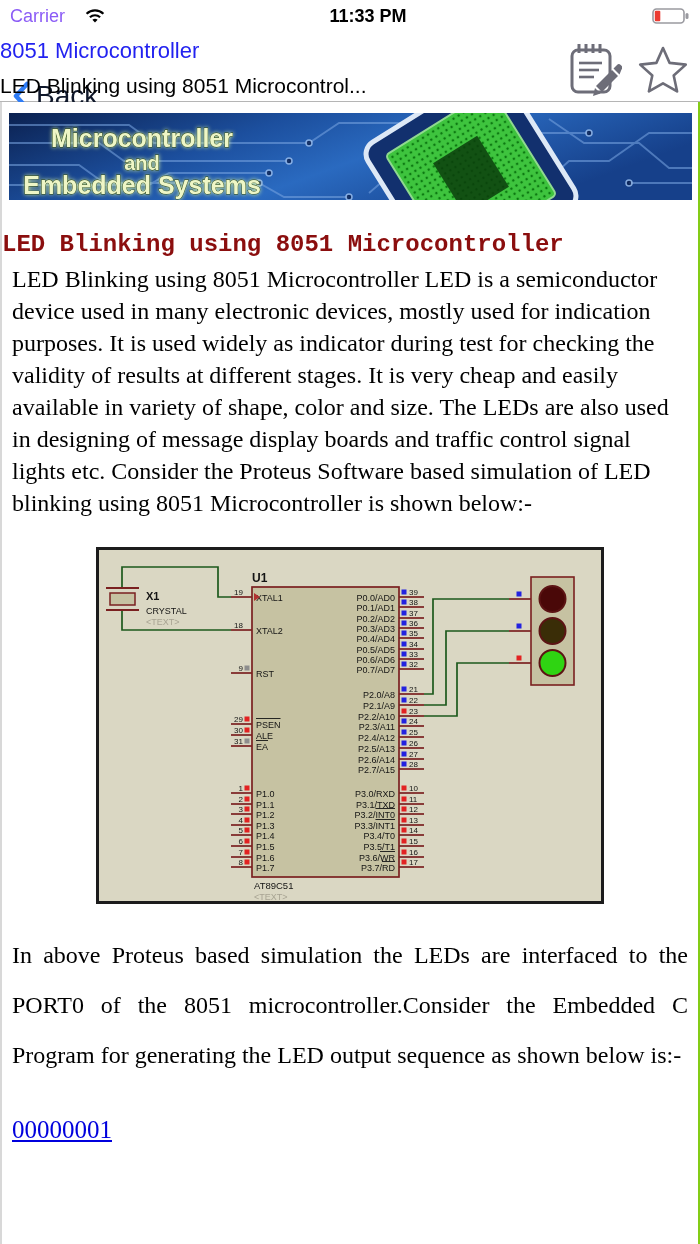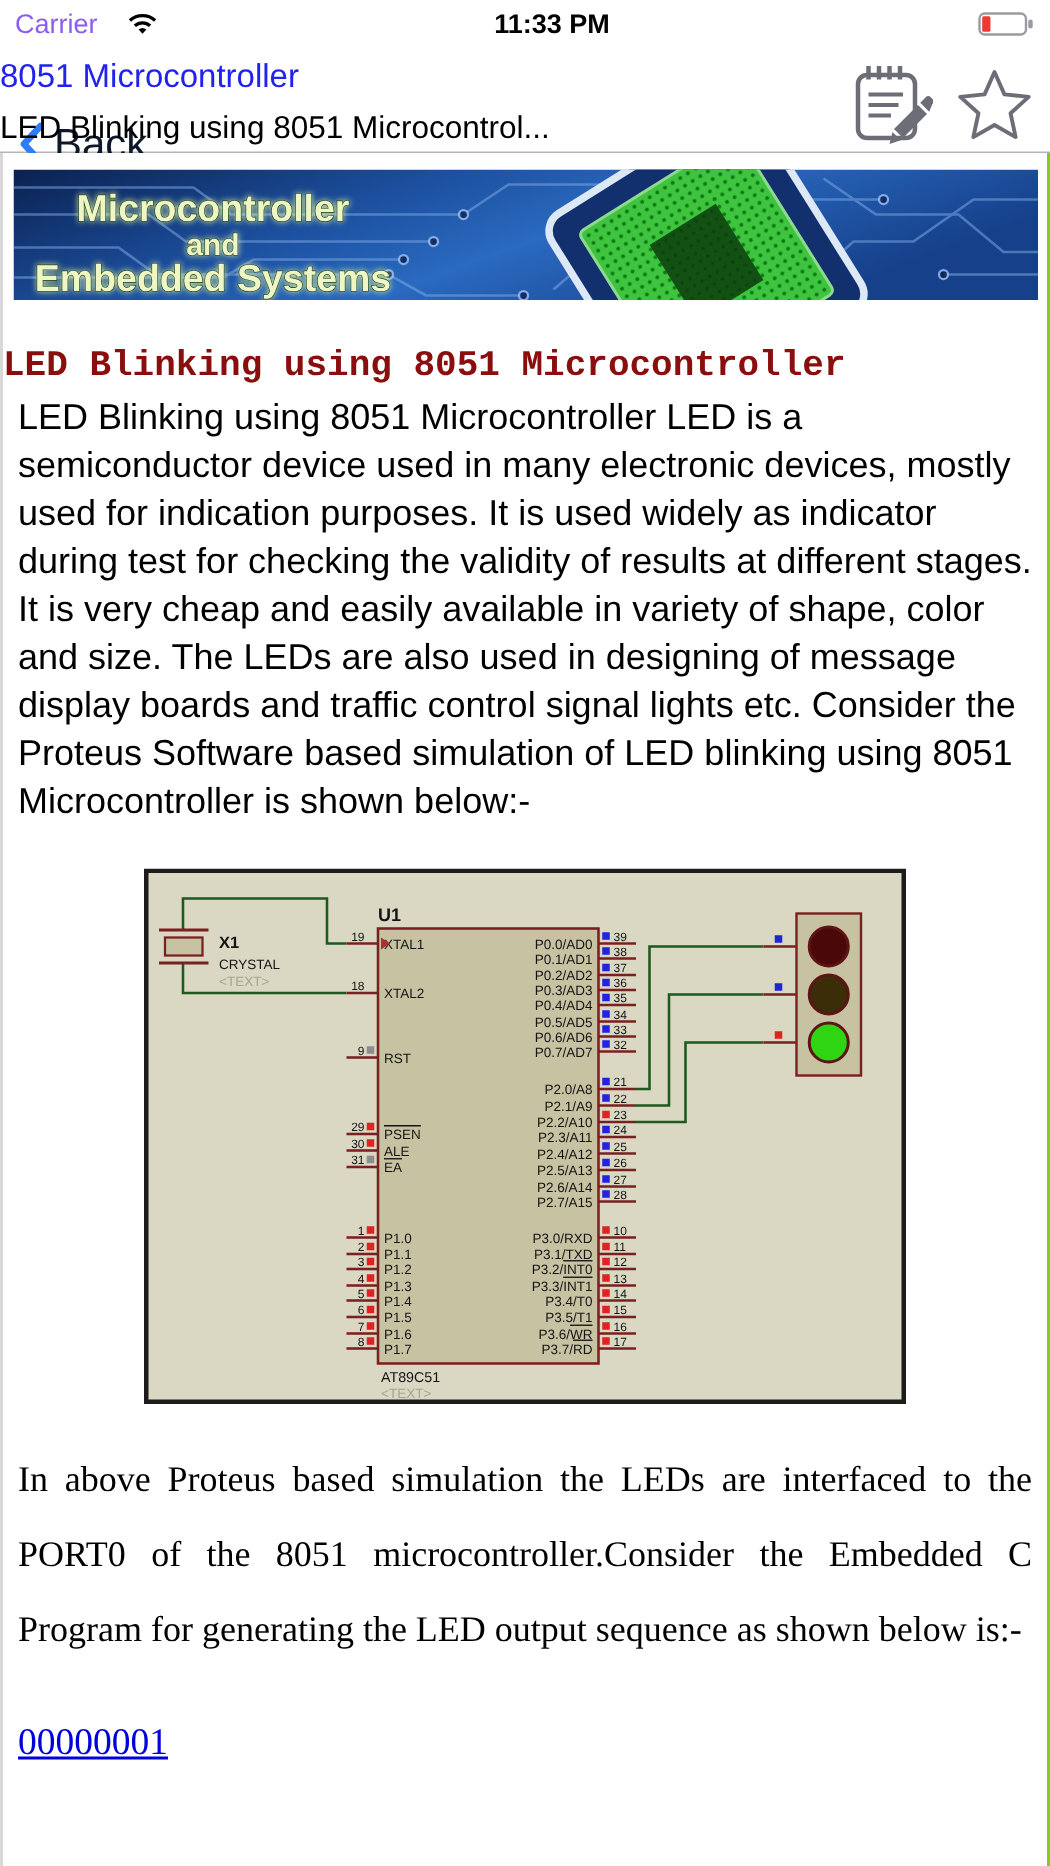--- a/index.html
+++ b/index.html
@@ -29,21 +29,21 @@
   .content{position:absolute;top:102px;left:0;right:0;height:1142px;background:#fff;
            border-left:2px solid #d8d8d8;border-right:2px solid #84cc16;box-sizing:border-box;}
 
   .banner{display:block;width:683px;height:87px;margin:11px auto 0;}
   .banner-text{font-family:"Liberation Sans",sans-serif;font-weight:700;fill:#eef6c6;
                stroke:#26400e;stroke-width:0.8px;paint-order:stroke;
                filter:drop-shadow(0 0 2px rgba(220,245,160,0.9));}
 
   .article-heading{margin:30px 0 0;text-align:left;color:#8b0e0e;
                    font-family:Liberation Mono, monospace;font-size:24px;font-weight:700;line-height:30px;}
-  .para1{margin:3px 8px 0 10px;font-family:Liberation Sans, sans-serif;font-size:24px;line-height:32px;color:#000;}
+  .para1{margin:3px 8px 0 10px;font-family:Liberation Serif, serif;font-size:24px;line-height:32px;color:#000;}
   .diagram-wrap{width:508px;height:357px;margin:28px auto 0;}
   .para2{margin:26px 10px 0;font-family:"Liberation Serif",serif;font-size:24px;line-height:50px;
          color:#000;text-align:justify;}
   .code-link{display:inline-block;margin:36px 0 0 10px;font-family:"Liberation Serif",serif;
              font-size:25px;color:#0000dd;text-decoration:underline;cursor:pointer;}
 </style>
 </head>
 <body>
 
 <div class="status-bar">

